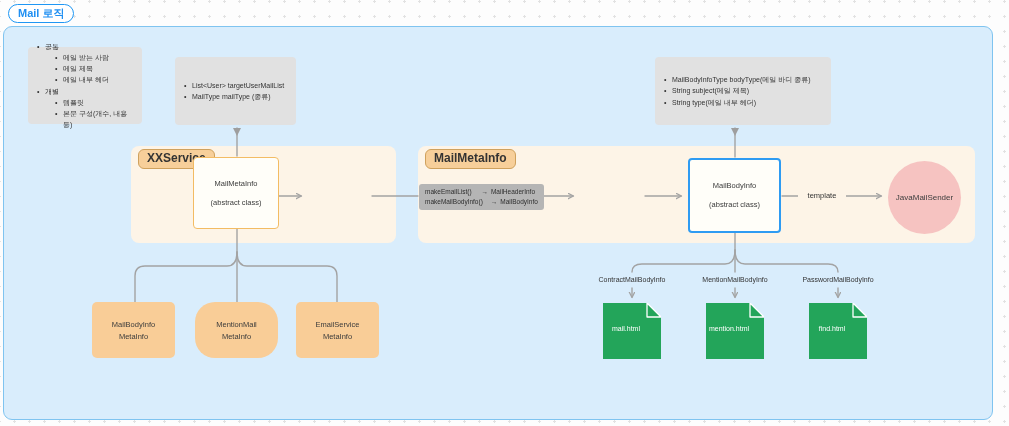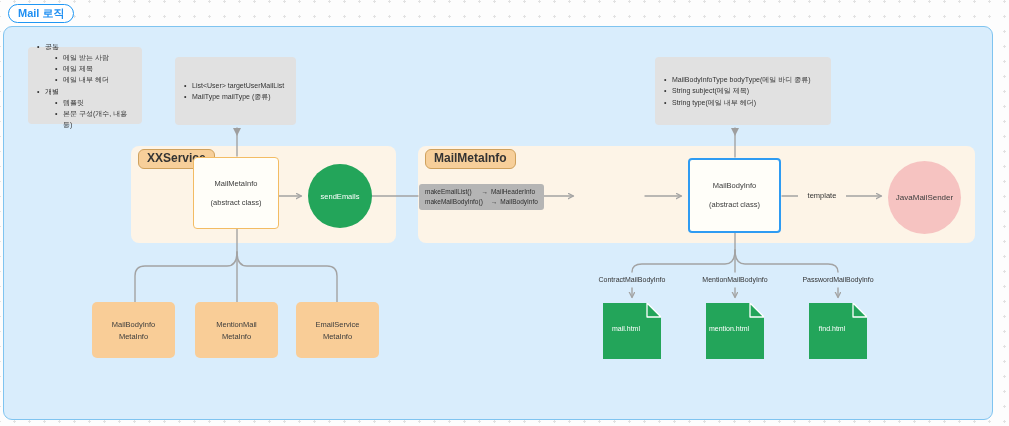--- a/index.html
+++ b/index.html
@@ -181,21 +181,20 @@
       <polygon points="233,128 241,128 237,136"></polygon>
       <polygon points="731,128 739,128 735,136"></polygon>
     </g>
   </svg>
 
   <div class="abs classbox border-orange" style="left:193px; top:157px; width:86px; height:72px;">
     <div>MailMetaInfo</div>
     <div>(abstract class)</div>
   </div>
 
-  <div class="abs circle circle-green" style="left:308px; top:164px; width:64px; height:64px;">sendEmails</div>
 
   <div class="abs methodbox" style="left:419px; top:184px; width:125px; height:26px;">
     <div class="mrow">
       <span>makeEmailList()</span>
       <span class="mret">
         <span>→</span><span>MailHeaderInfo</span>
       </span>
     </div>
     <div class="mrow">
       <span>makeMailBodyInfo()</span>
@@ -212,21 +211,21 @@
   </div>
 
   <div class="abs edge-label" style="left:798px; top:191px; width:48px;">template</div>
 
   <div class="abs circle circle-pink" style="left:888px; top:161px; width:73px; height:73px;">JavaMailSender</div>
 
   <div class="abs orangebox" style="left:92px; top:302px; width:83px; height:56px;">
     <div>MailBodyInfo</div>
     <div>MetaInfo</div>
   </div>
-  <div class="abs orangebox" style="left:195px; top:302px; width:83px; height:56px;">
+  <div class="abs orangebox" style="left:195px; top:302px; width:83px; height:56px;border-radius:20px;">
     <div>MentionMail</div>
     <div>MetaInfo</div>
   </div>
   <div class="abs orangebox" style="left:296px; top:302px; width:83px; height:56px;">
     <div>EmailService</div>
     <div>MetaInfo</div>
   </div>
 
   <div class="abs subclass-label" style="left:580px; top:276px;">ContractMailBodyInfo</div>
   <div class="abs subclass-label" style="left:683px; top:276px;">MentionMailBodyInfo</div>

